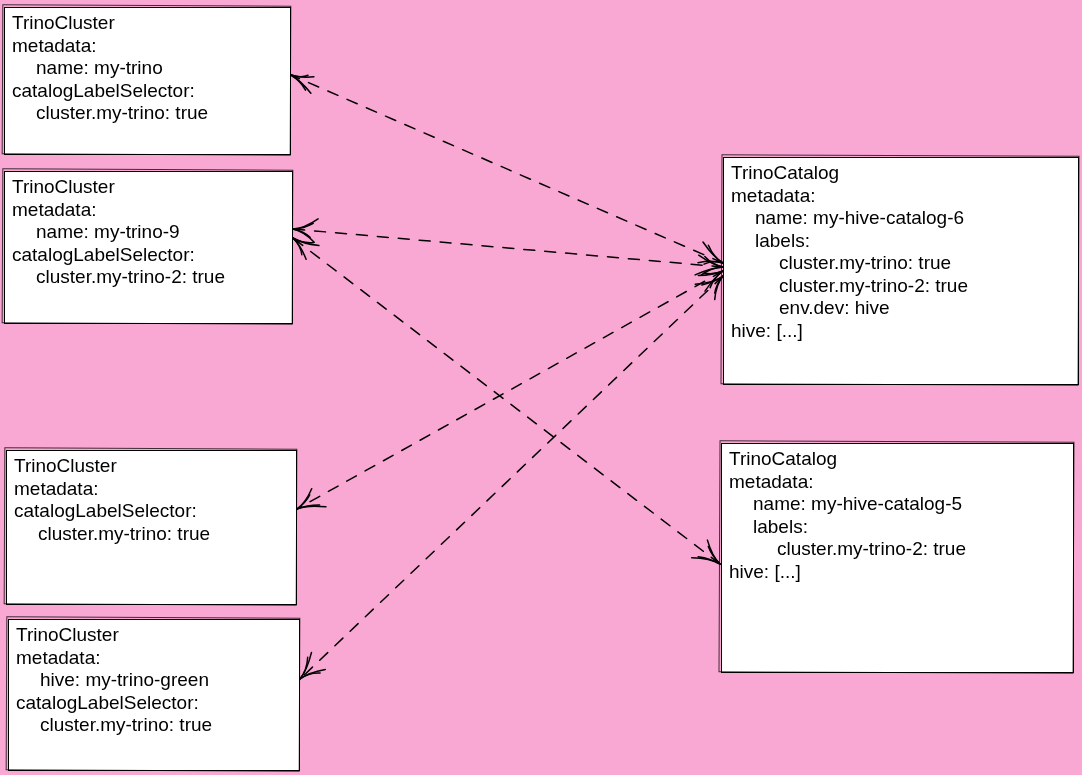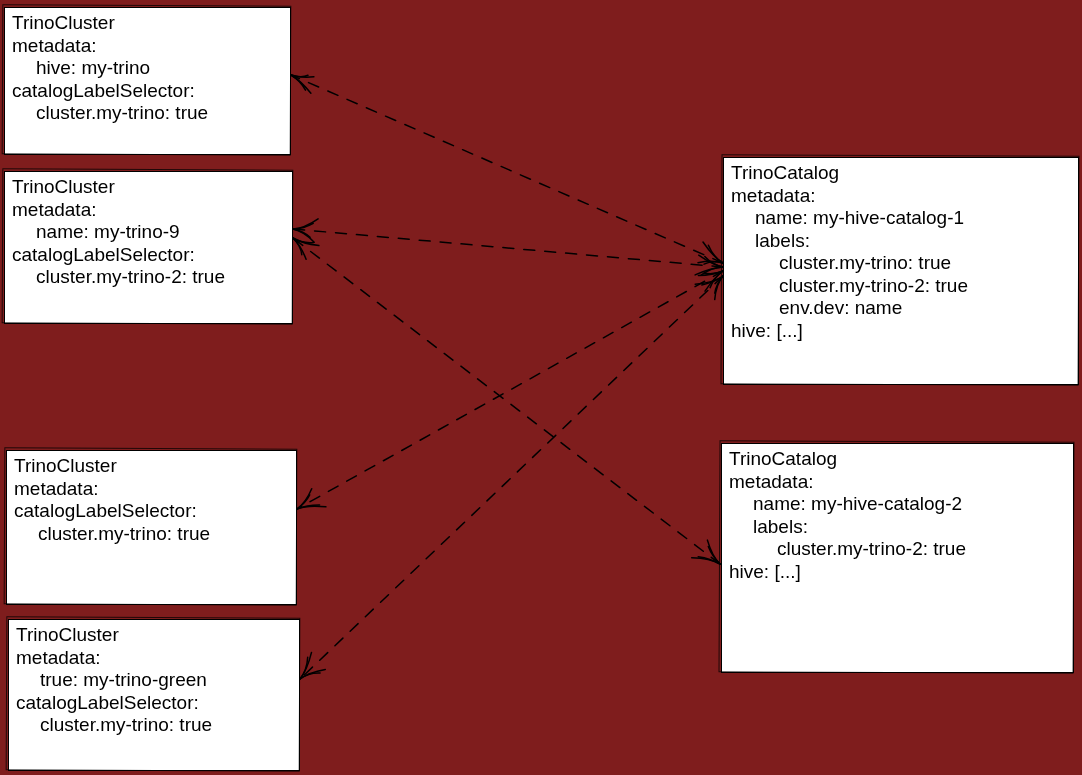--- a/index.html
+++ b/index.html
@@ -1,20 +1,20 @@
 <!DOCTYPE html>
 <html><head>
 <meta charset="utf-8">
 <style>
   html, body { margin: 0; padding: 0; background: #ffffff; }
   .stage {
     position: relative;
     width: 1082px;
     height: 775px;
-    background: #7f1d1d;
+    background: #f9a8d4;
     overflow: hidden;
     font-family: "Liberation Sans", "DejaVu Sans", sans-serif;
   }
   .edges-layer {
     position: absolute;
     left: 0; top: 0;
     width: 1082px; height: 775px;
     z-index: 1;
   }
   .node {
@@ -99,21 +99,21 @@
       <path d="M 313.5 242.5 Q 302.5 243.6 293 238" fill="none" stroke="#000000" stroke-width="1.5" stroke-linecap="round"></path>
       <path d="M 707.4 540.1 Q 712.1 556.3 720 564" fill="none" stroke="#000000" stroke-width="1.5" stroke-linecap="round"></path>
       <path d="M 708.3 546.5 Q 712.1 556.3 720 564" fill="none" stroke="#000000" stroke-width="1.5" stroke-linecap="round"></path>
       <path d="M 691.7 557.8 Q 710.5 558.4 720 564" fill="none" stroke="#000000" stroke-width="1.5" stroke-linecap="round"></path>
       <path d="M 698.2 556.7 Q 710.5 558.4 720 564" fill="none" stroke="#000000" stroke-width="1.5" stroke-linecap="round"></path>
     </svg>
 
   <div class="node" id="node-cluster-1">
     <div class="ln i0">TrinoCluster</div>
     <div class="ln i0">metadata:</div>
-    <div class="ln i1">hive: my-trino</div>
+    <div class="ln i1">name: my-trino</div>
     <div class="ln i0">catalogLabelSelector:</div>
     <div class="ln i1">cluster.my-trino: true</div>
   </div>
 
   <div class="node" id="node-cluster-2">
     <div class="ln i0">TrinoCluster</div>
     <div class="ln i0">metadata:</div>
     <div class="ln i1">name: my-trino-9</div>
     <div class="ln i0">catalogLabelSelector:</div>
     <div class="ln i1">cluster.my-trino-2: true</div>
@@ -122,38 +122,38 @@
   <div class="node" id="node-cluster-3">
     <div class="ln i0">TrinoCluster</div>
     <div class="ln i0">metadata:</div>
     <div class="ln i0">catalogLabelSelector:</div>
     <div class="ln i1">cluster.my-trino: true</div>
   </div>
 
   <div class="node" id="node-cluster-4">
     <div class="ln i0">TrinoCluster</div>
     <div class="ln i0">metadata:</div>
-    <div class="ln i1">true: my-trino-green</div>
+    <div class="ln i1">hive: my-trino-green</div>
     <div class="ln i0">catalogLabelSelector:</div>
     <div class="ln i1">cluster.my-trino: true</div>
   </div>
 
   <div class="node" id="node-catalog-1">
     <div class="ln i0">TrinoCatalog</div>
     <div class="ln i0">metadata:</div>
-    <div class="ln i1">name: my-hive-catalog-1</div>
+    <div class="ln i1">name: my-hive-catalog-6</div>
     <div class="ln i1">labels:</div>
     <div class="ln i2">cluster.my-trino: true</div>
     <div class="ln i2">cluster.my-trino-2: true</div>
-    <div class="ln i2">env.dev: name</div>
+    <div class="ln i2">env.dev: hive</div>
     <div class="ln i0">hive: [...]</div>
   </div>
 
   <div class="node" id="node-catalog-2">
     <div class="ln i0">TrinoCatalog</div>
     <div class="ln i0">metadata:</div>
-    <div class="ln i1">name: my-hive-catalog-2</div>
+    <div class="ln i1">name: my-hive-catalog-5</div>
     <div class="ln i1">labels:</div>
     <div class="ln i2">cluster.my-trino-2: true</div>
     <div class="ln i0">hive: [...]</div>
   </div>
 
 </div>
 
 </body></html>

